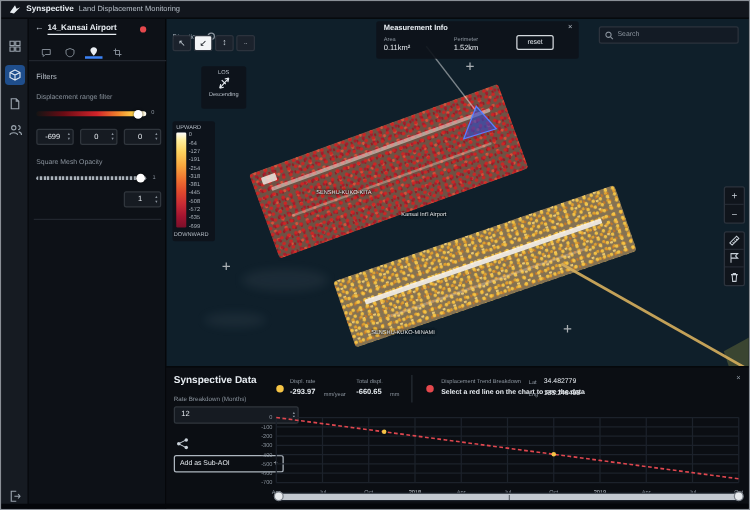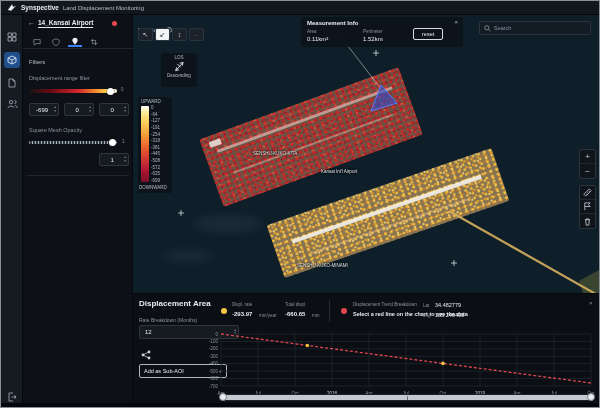--- a/index.html
+++ b/index.html
@@ -309,21 +309,21 @@
       </div>
       <div class="cell">
         <svg width="9" height="9" viewBox="0 0 10 10">
             <path d="M2 3 h6 M4 3 V2 h2 v1 M3 3 l0.5 6 h3 L7 3" fill="none" stroke="currentColor" stroke-width="0.9"></path>
           </svg>
       </div>
     </div>
   </div>
 
   <div class="bottom">
-    <span class="abs t8 bold white" style="left:6px; top:5px;">Displacement Area</span>
+    <span class="abs t8 bold white" style="left:6px; top:5px;">Synspective Data</span>
     <span class="abs t5 gray" style="left:6px; top:23px;">Rate Breakdown (Months)</span>
     <div class="spin" style="left:6px; top:31px; width:100px; height:14px;">
       <span class="val" style="text-align:left; padding-left:5px;">12</span>
       <span class="carets">
           <span>▴</span>
           <span>▾</span>
         </span>
     </div>
     <svg class="abs" style="left:8px; top:56px;" width="10" height="10" viewBox="0 0 10 10">
       <circle cx="8" cy="2" r="1.4" fill="#c9d1d9"></circle>

